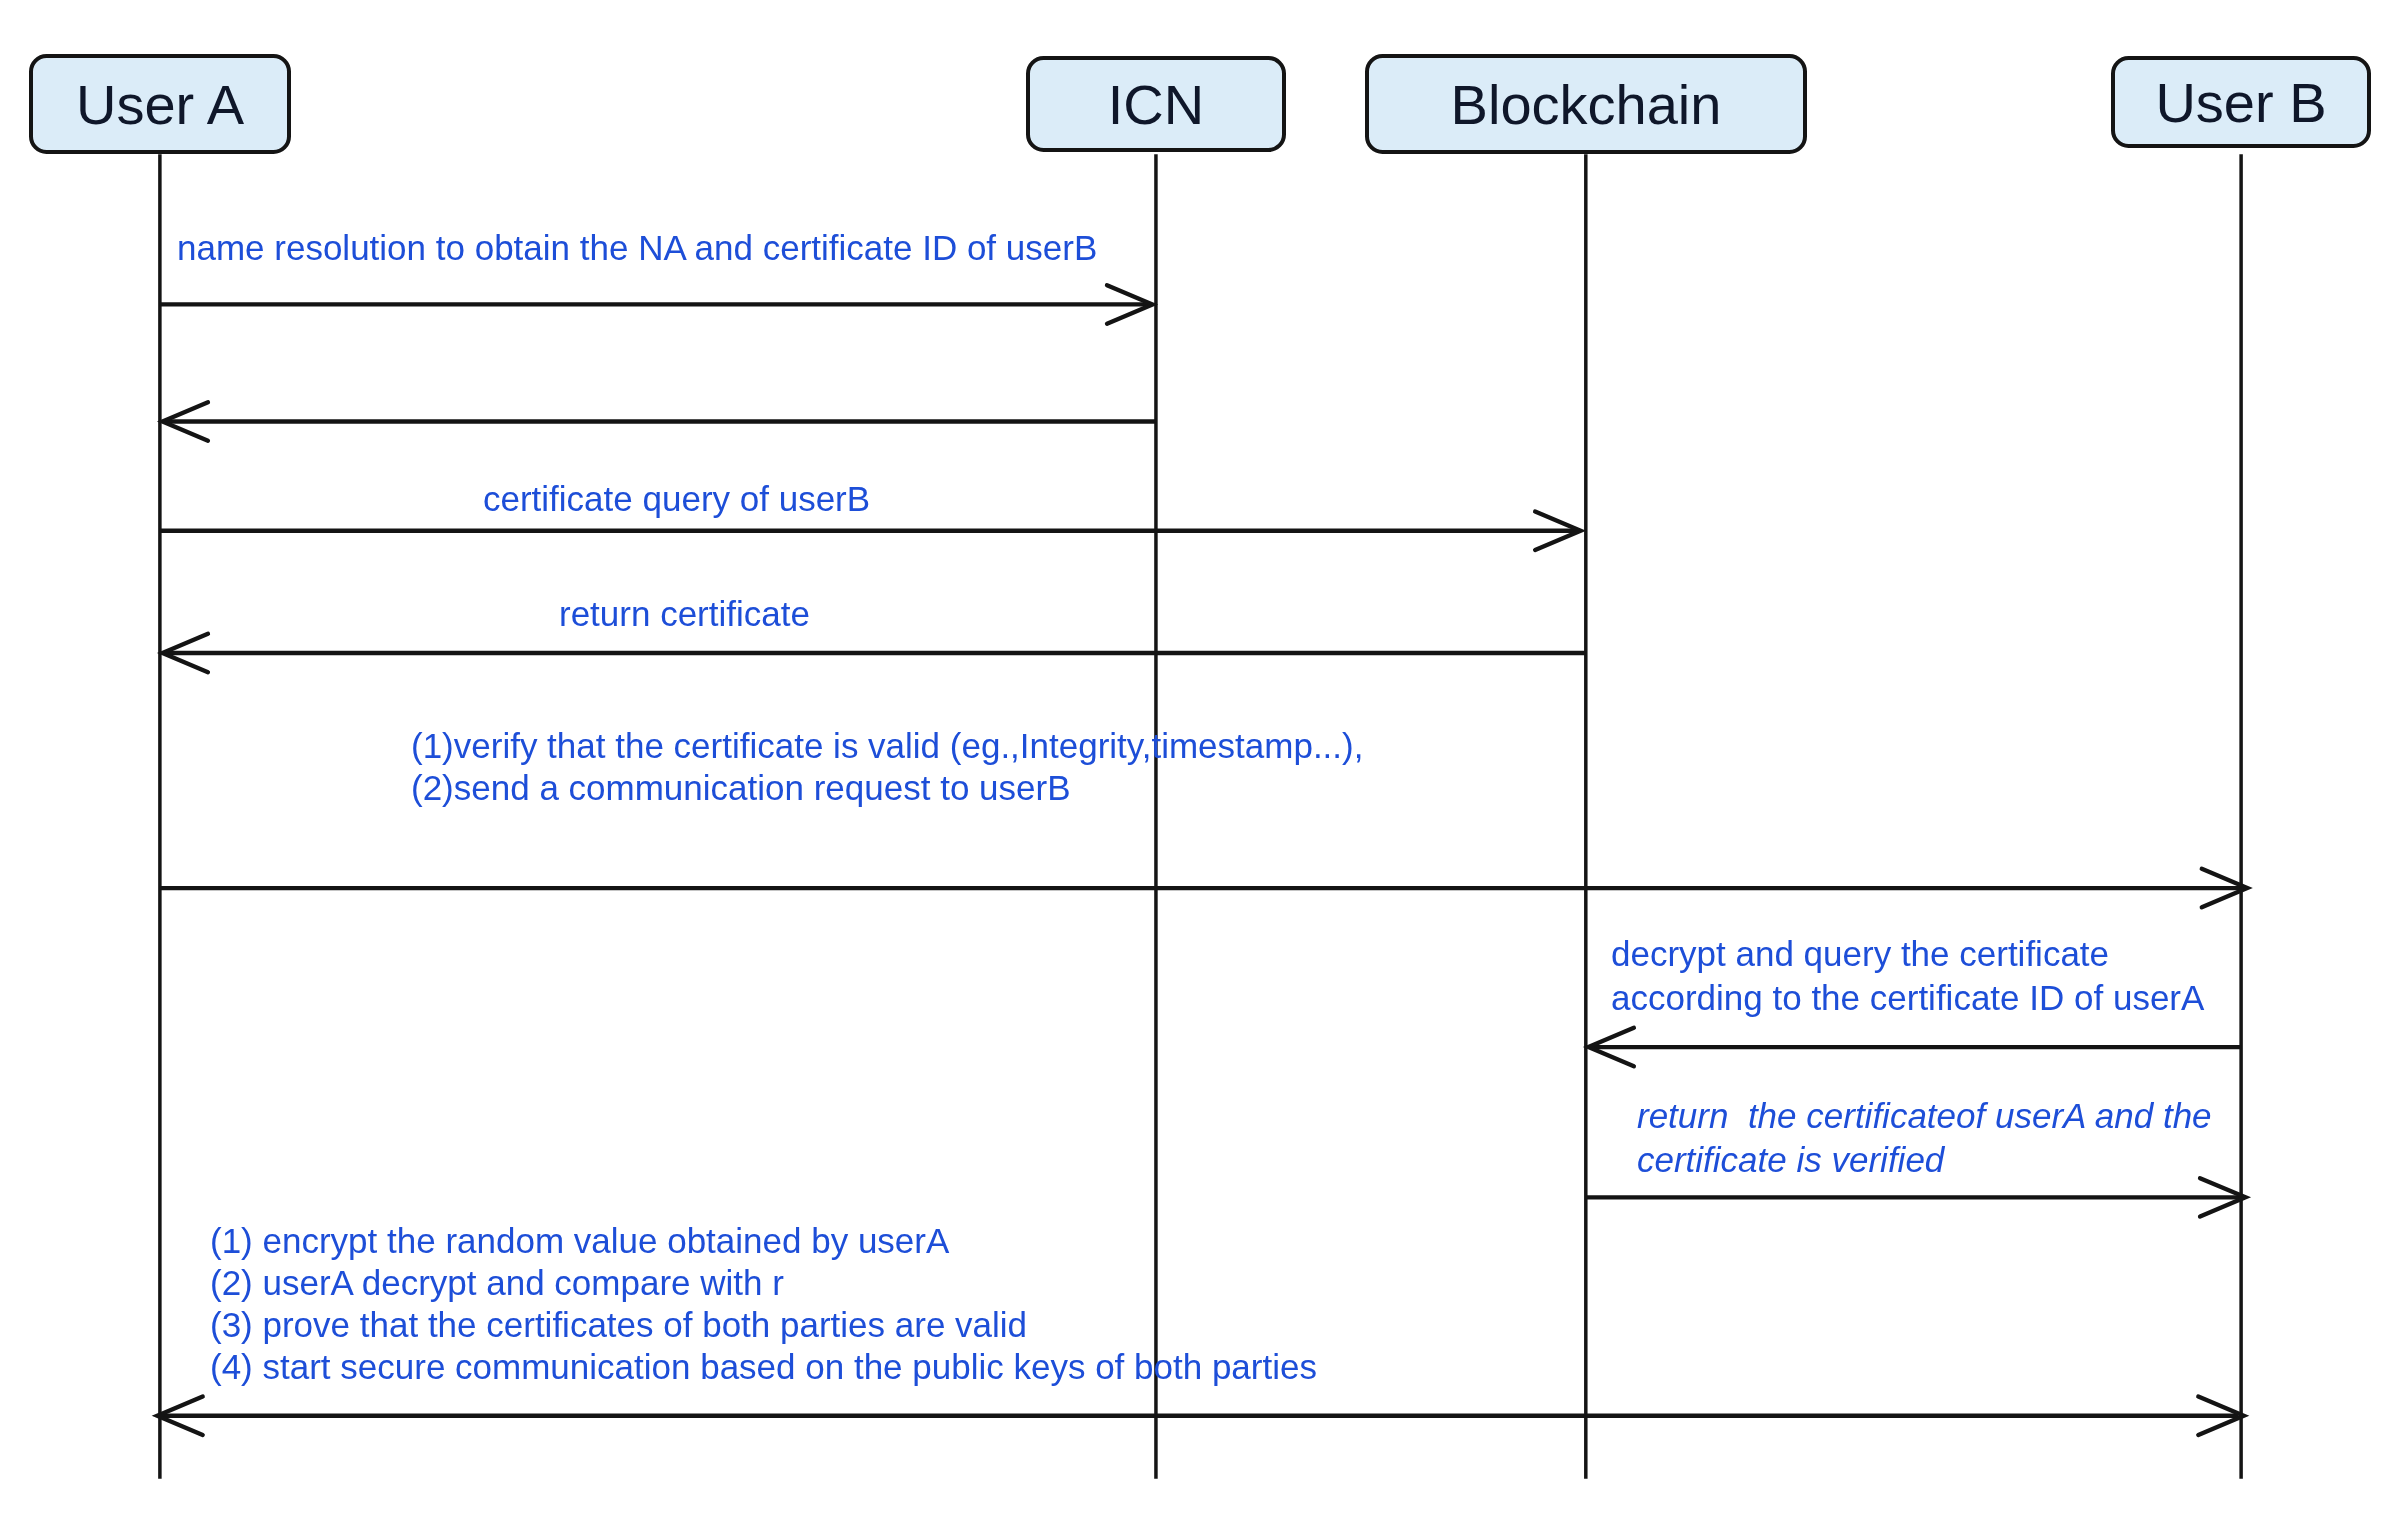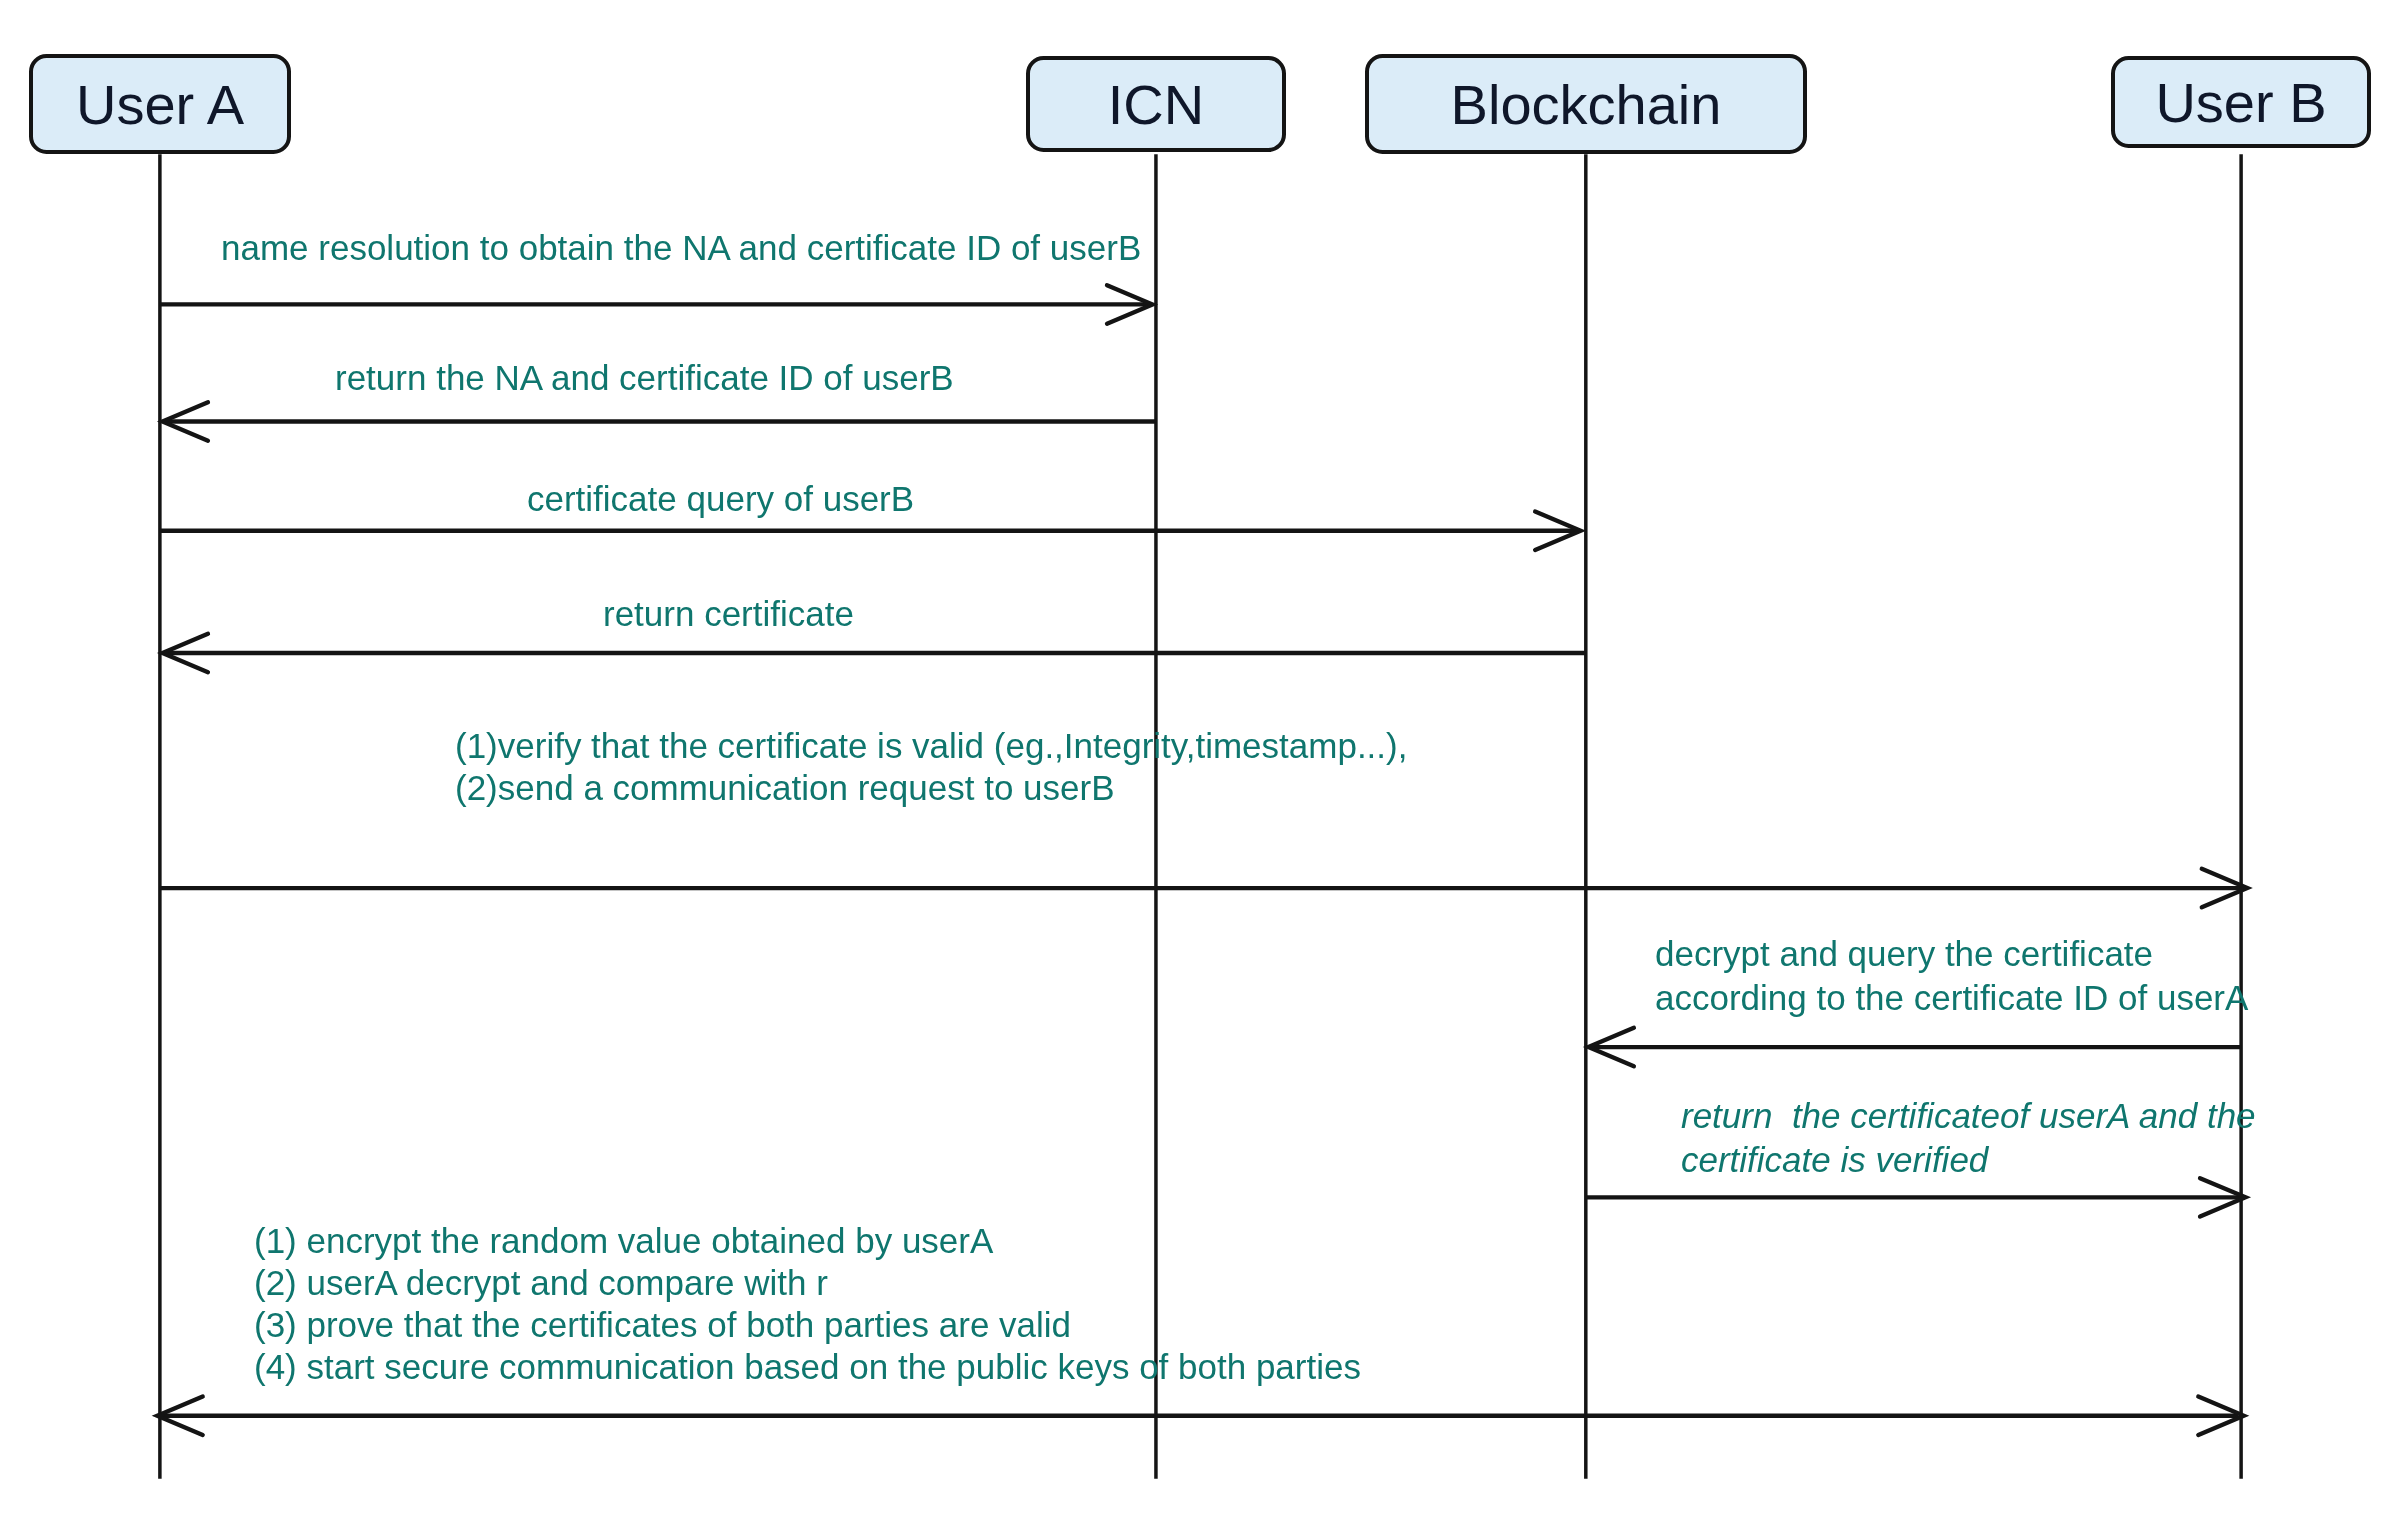--- a/index.html
+++ b/index.html
@@ -32,24 +32,23 @@
     justify-content: center;
     box-sizing: border-box;
   }
   .actor span {
     font-size: 56px;
     color: #0f172a;
     white-space: pre;
   }
   .msg {
     position: absolute;
-    color: #0f766e;
+    color: #1d4ed8;
     font-size: 35px;
     line-height: 43px;
-    margin-left: 44px;
   }
   .msg div {
     white-space: pre;
   }
   .msg.lh50 { line-height: 44px; }
   .msg.lh48 { line-height: 42px; }
 </style>
 </head>
 <body>
 
@@ -114,23 +113,20 @@
     <span>Blockchain</span>
   </div>
   <div class="actor" style="left:2111px; top:56px; width:260px; height:92px;">
     <span>User B</span>
   </div>
 
   <div class="msg" style="left:177px; top:226px;">
     <div>name resolution to obtain the NA and certificate ID of userB</div>
   </div>
 
-  <div class="msg" style="left:291px; top:356px;">
-    <div>return the NA and certificate ID of userB</div>
-  </div>
 
   <div class="msg" style="left:483px; top:477px;">
     <div>certificate query of userB</div>
   </div>
 
   <div class="msg" style="left:559px; top:592px;">
     <div>return certificate</div>
   </div>
 
   <div class="msg lh48" style="left:411px; top:725px;">

